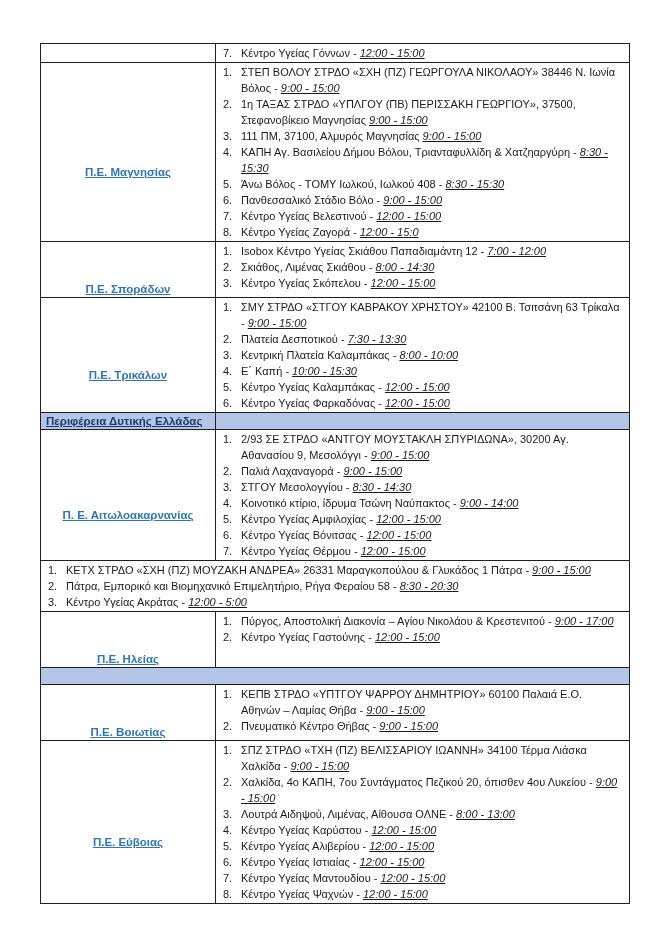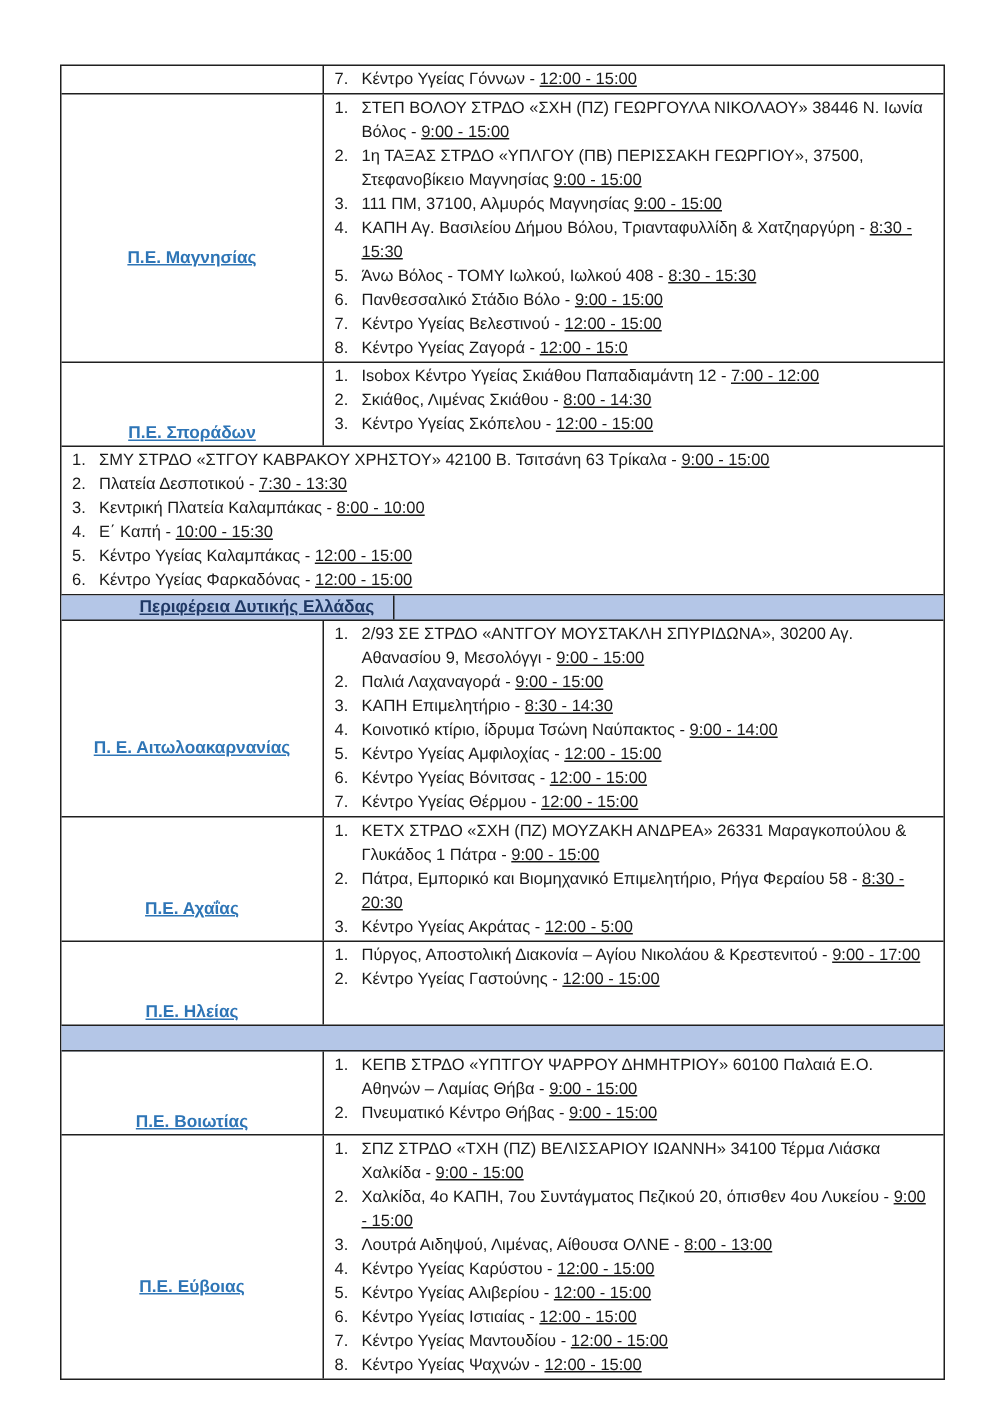--- a/index.html
+++ b/index.html
@@ -21,32 +21,32 @@
   .cell-left {
     width:175px; flex-shrink:0;
     border-right:1px solid var(--border,#1f1f1f);
     display:flex; align-items:center; justify-content:center;
     text-align:center;
   }
   .cell-right { flex:1; padding:1px 4px 1px 0; min-width:0; }
   .item { display:flex; font-size:11px; line-height:16px; }
   .item .num { width:18px; padding-left:7px; flex-shrink:0; box-sizing:content-box; }
   .item .txt { flex:1; min-width:0; padding-right:2px; }
-  .time { text-decoration:underline; }
+  .time { text-decoration:underline;font-style:italic; }
   .region-link {
     color:var(--region-link,#2E75B6);
     font-weight:bold;
     text-decoration:underline;
     font-size:11.5px;
     line-height:15px;
     cursor:pointer;
     margin-top:40px;
   }
   .header-row { background:var(--header-bg,#B4C6E7); min-height:17px; }
-  .header-row .cell-left { justify-content:flex-start; text-align:left; padding-left:5px;margin-left:47px; }
+  .header-row .cell-left { justify-content:flex-start; text-align:left; padding-left:5px; }
   .header-label {
     color:var(--header-text,#1F3864);
     font-weight:bold;
     text-decoration:underline;
     font-size:11.5px;
     line-height:16px;
     white-space:nowrap;
   }
 </style>
 </head>
@@ -114,20 +114,23 @@
           <span class="num">2.</span>
           <span class="txt"><span>Σκιάθος, Λιμένας Σκιάθου - </span><span class="time">8:00 - 14:30</span></span>
         </div>
         <div class="item">
           <span class="num">3.</span>
           <span class="txt"><span>Κέντρο Υγείας Σκόπελου - </span><span class="time">12:00 - 15:00</span></span>
         </div>
       </div>
     </div>
     <div class="row">
+      <div class="cell-left">
+        <span class="region-link">Π.Ε. Τρικάλων</span>
+      </div>
       <div class="cell-right">
         <div class="item">
           <span class="num">1.</span>
           <span class="txt"><span>ΣΜΥ ΣΤΡΔΟ «ΣΤΓΟΥ ΚΑΒΡΑΚΟΥ ΧΡΗΣΤΟΥ» 42100 Β. Τσιτσάνη 63 Τρίκαλα - </span><span class="time">9:00 - 15:00</span></span>
         </div>
         <div class="item">
           <span class="num">2.</span>
           <span class="txt"><span>Πλατεία Δεσποτικού - </span><span class="time">7:30 - 13:30</span></span>
         </div>
         <div class="item">
@@ -162,44 +165,41 @@
         <div class="item">
           <span class="num">1.</span>
           <span class="txt"><span>2/93 ΣΕ ΣΤΡΔΟ «ΑΝΤΓΟΥ ΜΟΥΣΤΑΚΛΗ ΣΠΥΡΙΔΩΝΑ», 30200 Αγ. Αθανασίου 9, Μεσολόγγι - </span><span class="time">9:00 - 15:00</span></span>
         </div>
         <div class="item">
           <span class="num">2.</span>
           <span class="txt"><span>Παλιά Λαχαναγορά - </span><span class="time">9:00 - 15:00</span></span>
         </div>
         <div class="item">
           <span class="num">3.</span>
-          <span class="txt"><span>ΚΑΠΗ Επιμελητήριο - </span><span class="time">8:30 - 14:30</span></span>
+          <span class="txt"><span>ΣΤΓΟΥ Μεσολογγίου - </span><span class="time">8:30 - 14:30</span></span>
         </div>
         <div class="item">
           <span class="num">4.</span>
           <span class="txt"><span>Κοινοτικό κτίριο, ίδρυμα Τσώνη Ναύπακτος - </span><span class="time">9:00 - 14:00</span></span>
         </div>
         <div class="item">
           <span class="num">5.</span>
           <span class="txt"><span>Κέντρο Υγείας Αμφιλοχίας - </span><span class="time">12:00 - 15:00</span></span>
         </div>
         <div class="item">
           <span class="num">6.</span>
           <span class="txt"><span>Κέντρο Υγείας Βόνιτσας - </span><span class="time">12:00 - 15:00</span></span>
         </div>
         <div class="item">
           <span class="num">7.</span>
           <span class="txt"><span>Κέντρο Υγείας Θέρμου - </span><span class="time">12:00 - 15:00</span></span>
         </div>
       </div>
     </div>
     <div class="row">
-      <div class="cell-left">
-        <span class="region-link">Π.Ε. Αχαΐας</span>
-      </div>
       <div class="cell-right">
         <div class="item">
           <span class="num">1.</span>
           <span class="txt"><span>ΚΕΤΧ ΣΤΡΔΟ «ΣΧΗ (ΠΖ) ΜΟΥΖΑΚΗ ΑΝΔΡΕΑ» 26331 Μαραγκοπούλου &amp; Γλυκάδος 1 Πάτρα - </span><span class="time">9:00 - 15:00</span></span>
         </div>
         <div class="item">
           <span class="num">2.</span>
           <span class="txt"><span>Πάτρα, Εμπορικό και Βιομηχανικό Επιμελητήριο, Ρήγα Φεραίου 58 - </span><span class="time">8:30 - 20:30</span></span>
         </div>
         <div class="item">

